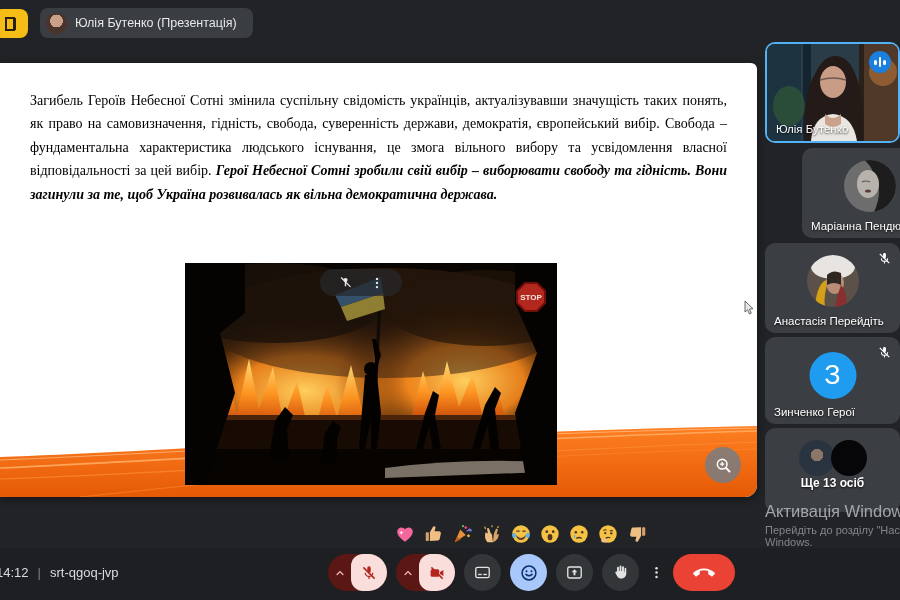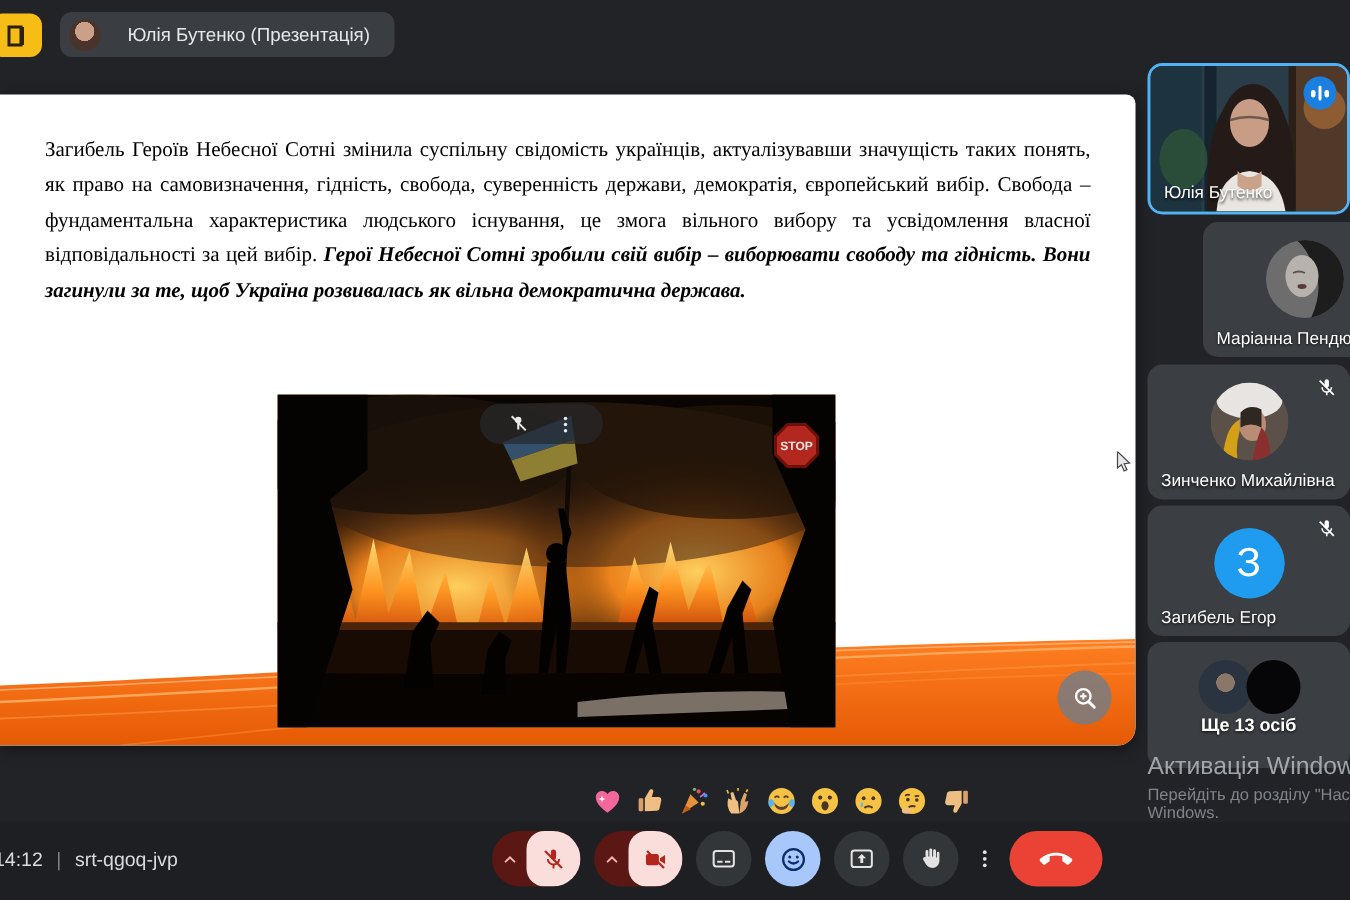--- a/index.html
+++ b/index.html
@@ -5,21 +5,21 @@
   * { margin:0; padding:0; box-sizing:border-box; }
   html,body { width:900px; height:600px; overflow:hidden; background:#202226;
     font-family:"Liberation Sans", sans-serif; }
   .app { position:relative; width:900px; height:600px; background:#212327; }
 
   
   .top-bar { position:absolute; left:0; top:0; width:900px; height:63px; background:#212327; }
   .app-badge { position:absolute; left:-6px; top:9px; width:34px; height:29px; background:#f5bd16;
     border-radius:8px; display:flex; align-items:center; justify-content:center; cursor:pointer; }
   .presenter-pill { position:absolute; left:40px; top:8px; height:30px; padding:0 16px 0 6px;
-    background:#3a3d41; border-radius:8px; display:flex; align-items:center; gap:18px; }
+    background:#3a3d41; border-radius:8px; display:flex; align-items:center; gap:8px; }
   .presenter-pill .avatar { width:21px; height:21px; border-radius:50%;
     background:radial-gradient(circle at 50% 38%, #caa088 0 38%, #4a332a 39% 100%); }
   .presenter-pill .label { color:#e6e8ea; font-size:12.5px; }
 
   
   .slide { position:absolute; left:0; top:63px; width:757px; height:434px; background:#ffffff;
     border-radius:0 6px 12px 0; overflow:hidden; box-shadow:0 2px 10px rgba(0,0,0,.45); }
   .slide-text { position:absolute; left:30px; top:26px; width:697px; color:#000;
     font-family:"Liberation Serif", serif; font-size:14px; line-height:23.4px;
     text-align:justify; }
@@ -249,34 +249,34 @@
       <div class="avatar-circle" style="width:52px;height:52px;top:12px;">
         <svg width="52" height="52" viewBox="0 0 52 52">
           <rect width="52" height="52" fill="#5c5148"></rect>
           <ellipse cx="26" cy="12" rx="22" ry="12" fill="#e8e4e2"></ellipse>
           <path d="M8 52 Q10 26 22 24 Q16 40 18 52 Z" fill="#d4a017"></path>
           <ellipse cx="28" cy="28" rx="9" ry="11" fill="#b98c76"></ellipse>
           <path d="M34 30 q6 6 6 22 l-12 0 q2 -12 6 -22" fill="#8a2f2f"></path>
           <path d="M20 20 Q26 14 34 18 L34 30 Q27 26 20 30 Z" fill="#2e2722"></path>
         </svg>
       </div>
-      <span class="name">Зинченко Михайлівна</span>
+      <span class="name">Анастасія Перейдіть</span>
     </div>
 
     <div class="tile tile-4">
       <svg class="mic-off-badge" viewBox="0 0 24 24">
         <rect x="9.7" y="3" width="4.6" height="9" rx="2.3" fill="#fff"></rect>
         <path d="M7 11.5a5 5 0 0 0 10 0" fill="none" stroke="#fff" stroke-width="1.7"></path>
         <line x1="12" y1="16.5" x2="12" y2="20" stroke="#fff" stroke-width="1.7"></line>
         <line x1="4.5" y1="4.5" x2="19.5" y2="19.5" stroke="#fff" stroke-width="1.9"></line>
       </svg>
       <div class="avatar-circle letter-avatar">
         <span>З</span>
       </div>
-      <span class="name">Загибель Егор</span>
+      <span class="name">Зинченко Герої</span>
     </div>
 
     <div class="tile tile-5">
       <div class="overflow-avatars">
         <span class="ov-a photo-a"></span>
         <span class="ov-a dark-a"></span>
       </div>
       <span class="name">Ще 13 осіб</span>
     </div>
   </div>

